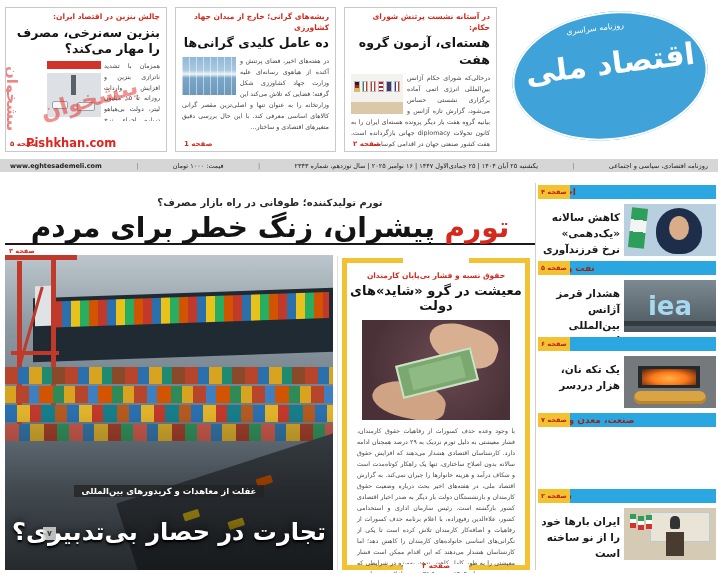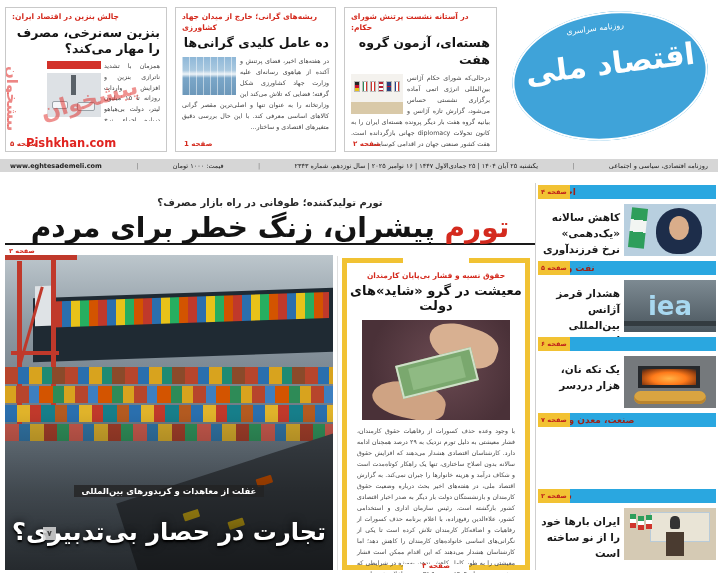--- a/index.html
+++ b/index.html
@@ -3,21 +3,21 @@
 <meta charset="utf-8">
 <style>
   * { margin:0; padding:0; box-sizing:border-box; }
   html,body { background:#ffffff; }
   body { font-family:"DejaVu Sans", sans-serif; direction:rtl; }
   #page { position:relative; width:720px; height:575px; background:#fff; overflow:hidden; margin:0 auto; }
   .abs { position:absolute; }
 
   
   .topbox { position:absolute; top:7px; height:145px; border:1px solid #c9c9c9; background:#fff; padding:4px 6px; overflow:hidden; }
-  .tb-kicker { font-size:7.5px; font-weight:bold; color:#d42a1e; text-align:left; line-height:1.4; }
+  .tb-kicker { font-size:7.5px; font-weight:bold; color:#d42a1e; text-align:right; line-height:1.4; }
   .tb-title  { font-size:12.5px; font-weight:800; color:#141414; text-align:right; line-height:1.35; margin-top:2px; }
   .tb-body   { font-size:6.3px; color:#444; line-height:1.75; text-align:justify; margin-top:3px; }
   .tb-pref   { position:absolute; bottom:3px; left:8px; font-size:7px; font-weight:bold; color:#d42a1e; }
 
   #box1 { left:5px; width:162px; }
   .b1-row { display:flex; margin-top:3px; height:60px; }
   .b1-text { width:56px; font-size:6.3px; color:#444; line-height:1.7; text-align:justify; overflow:hidden; }
   .gas-photo { width:54px; height:56px; margin-right:3px; position:relative; background:#dde1e5; overflow:hidden; }
   .gas-canopy { position:absolute; top:0; left:0; right:0; height:8px; background:#d2322a; }
   .gas-band { position:absolute; top:8px; left:0; right:0; height:4px; background:#fff; }

